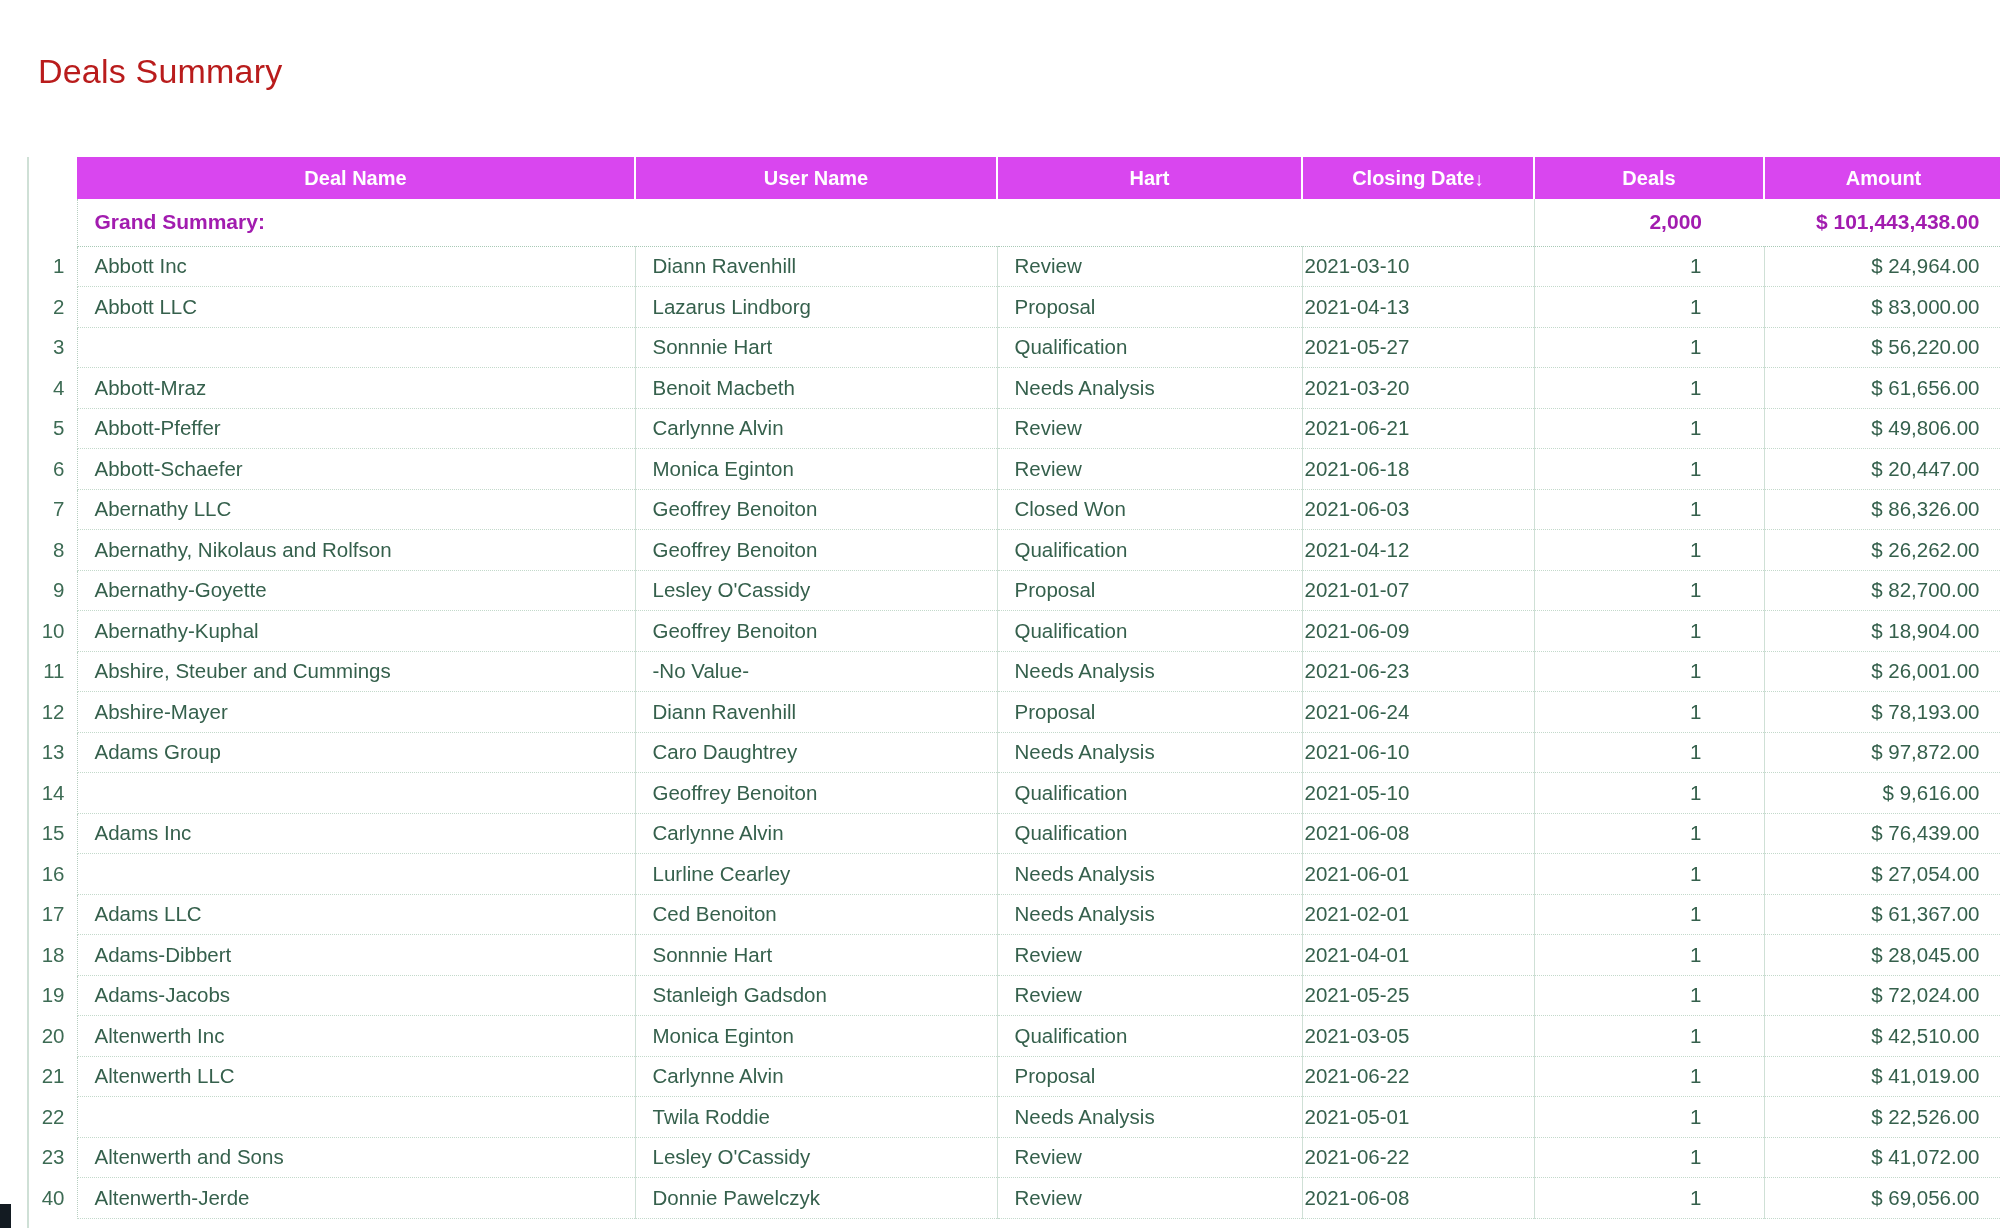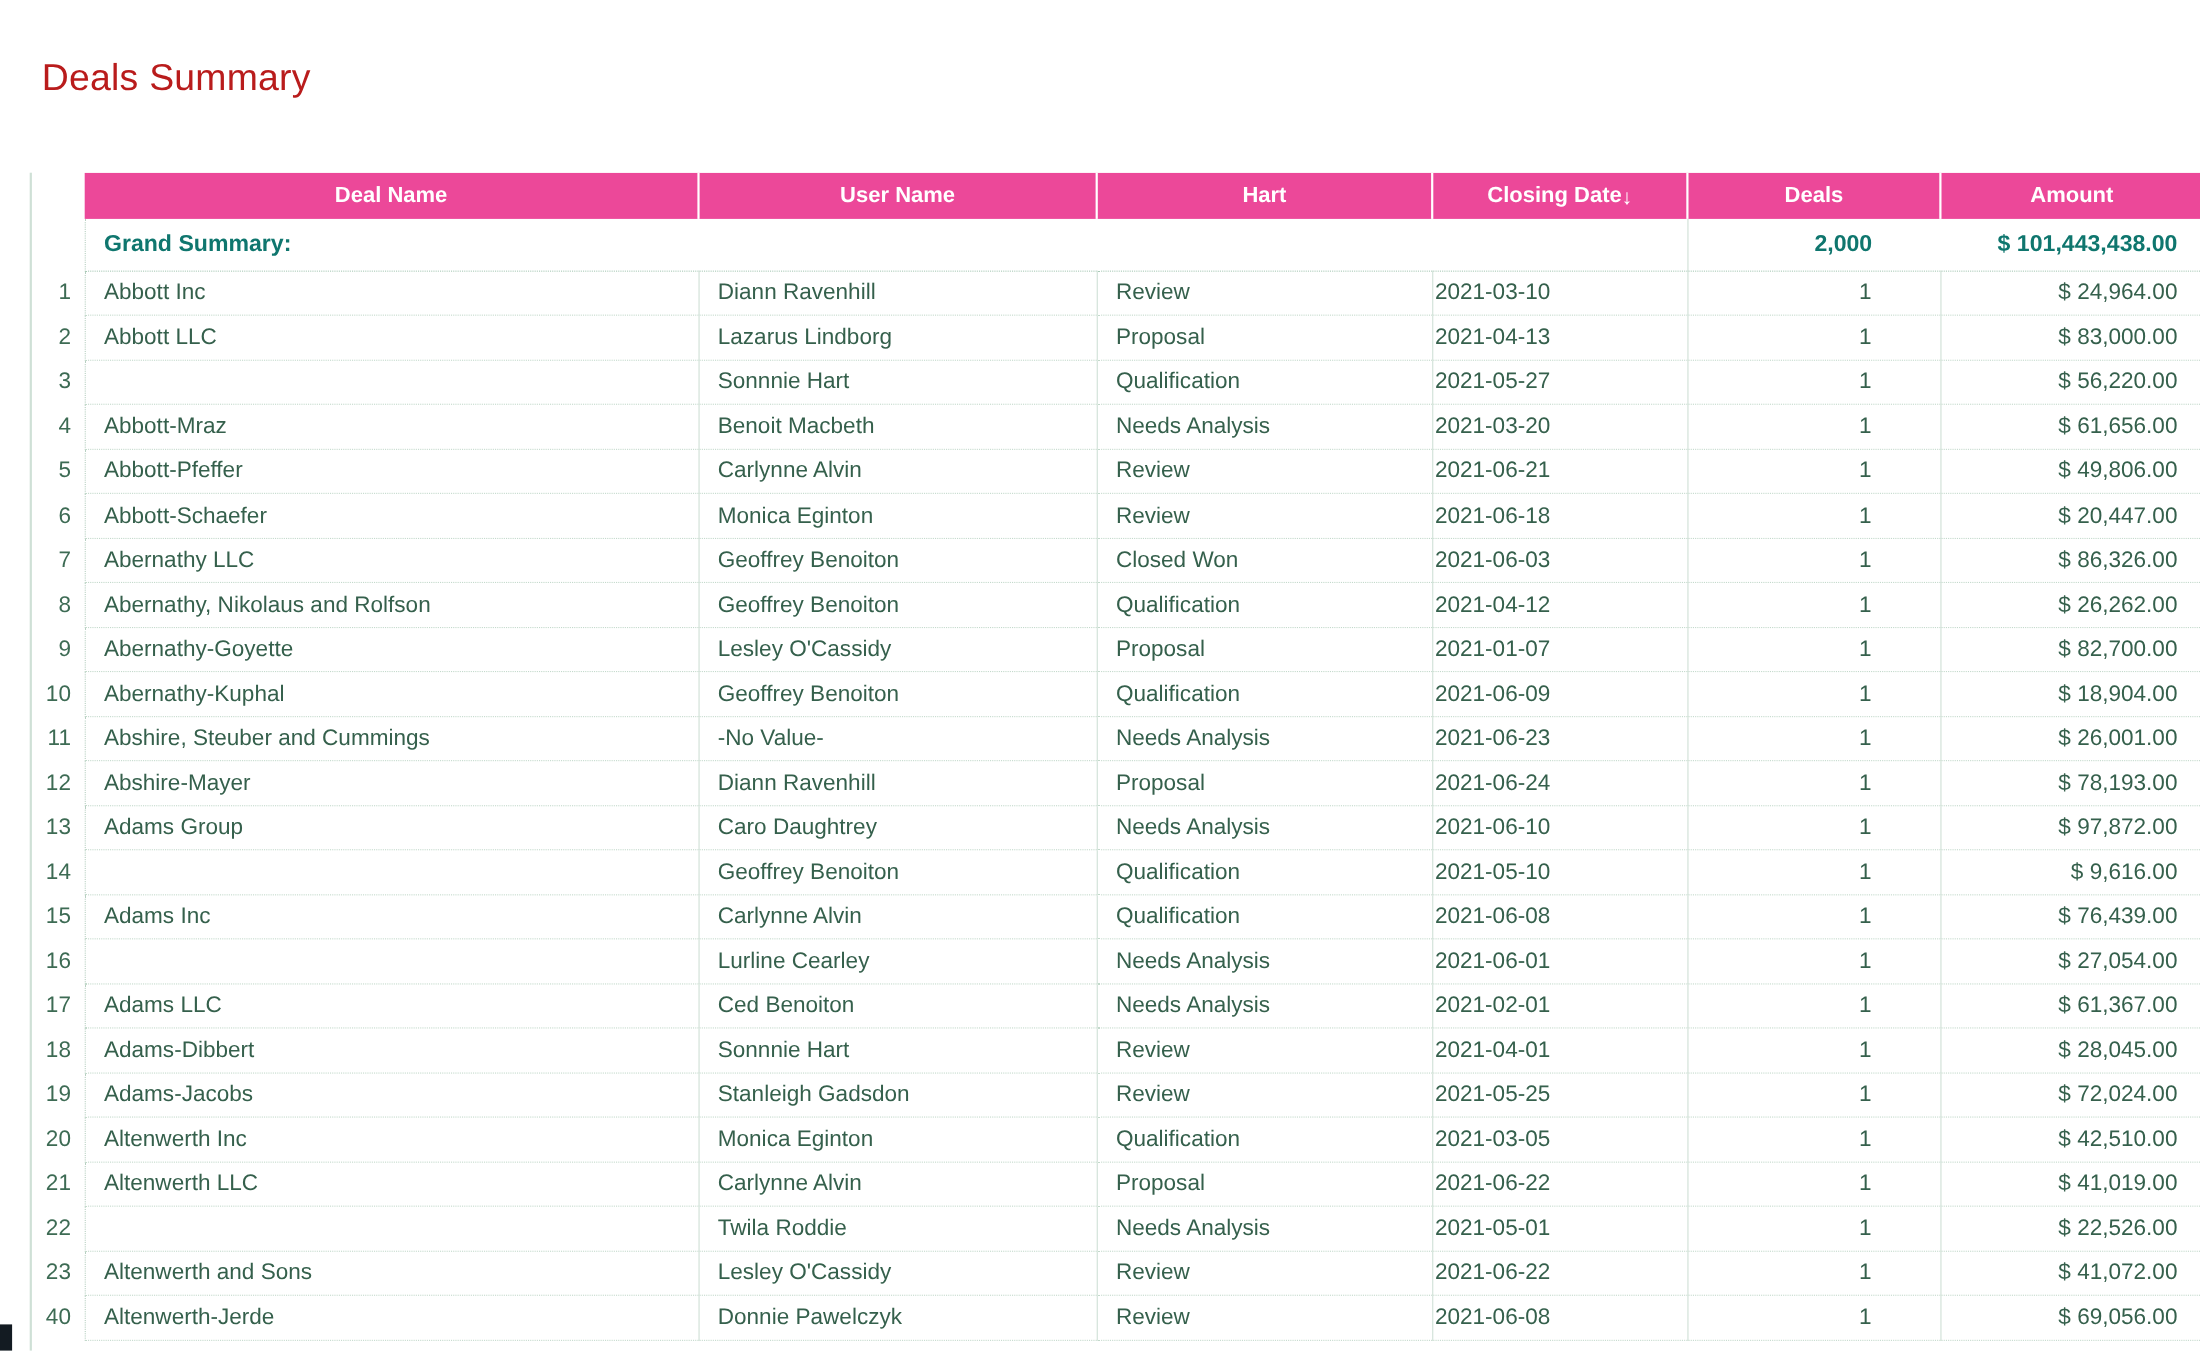--- a/index.html
+++ b/index.html
@@ -55,21 +55,21 @@
   col.c-deal { width: 558px; }
   col.c-user { width: 362px; }
   col.c-stage{ width: 305px; }
   col.c-date { width: 232px; }
   col.c-deals{ width: 230px; }
   col.c-amt  { width: 238px; }
 
   
   thead th {
     height: 42px;
-    background: #ec4899;
+    background: #d946ef;
     color: #ffffff;
     font-size: 20px;
     font-weight: 700;
     text-align: center;
     vertical-align: middle;
     border-right: 2px solid #ffffff;
     padding: 0 10px;
     white-space: nowrap;
   }
   thead th.idx-head {
@@ -89,21 +89,21 @@
     line-height: 1;
     font-weight: 700;
     transform: translateY(1px);
   }
 
   
   tr.summary td {
     height: 47px;
     font-size: 21px;
     font-weight: 700;
-    color: #0f766e;
+    color: #a21caf;
     vertical-align: middle;
     border-bottom: 1px dotted #a8c9b6;
     white-space: nowrap;
   }
   tr.summary td.idx { border-bottom: none; }
 
   
   tbody td {
     height: 40.5px;
     vertical-align: middle;

